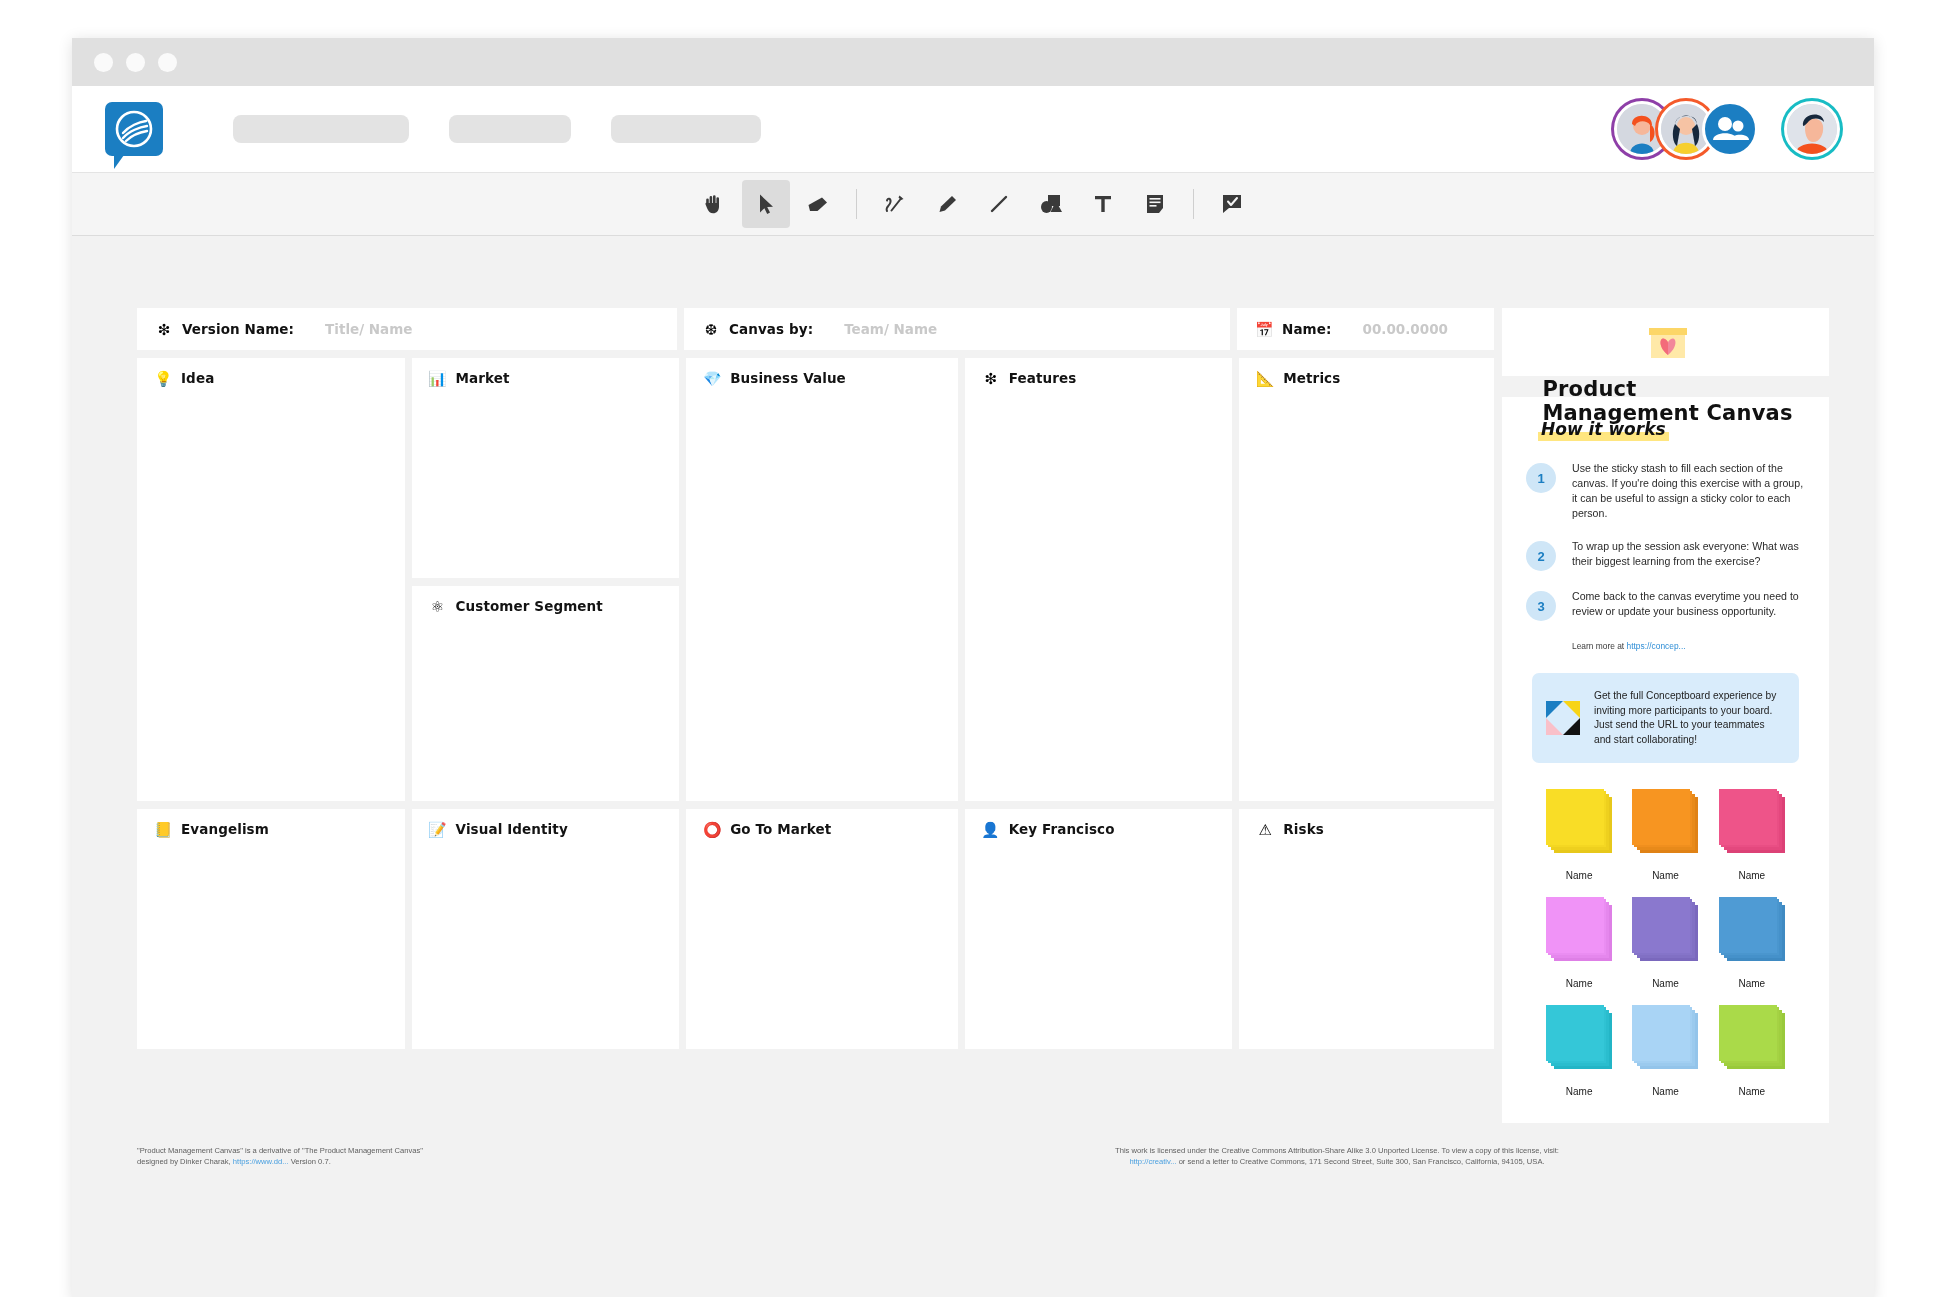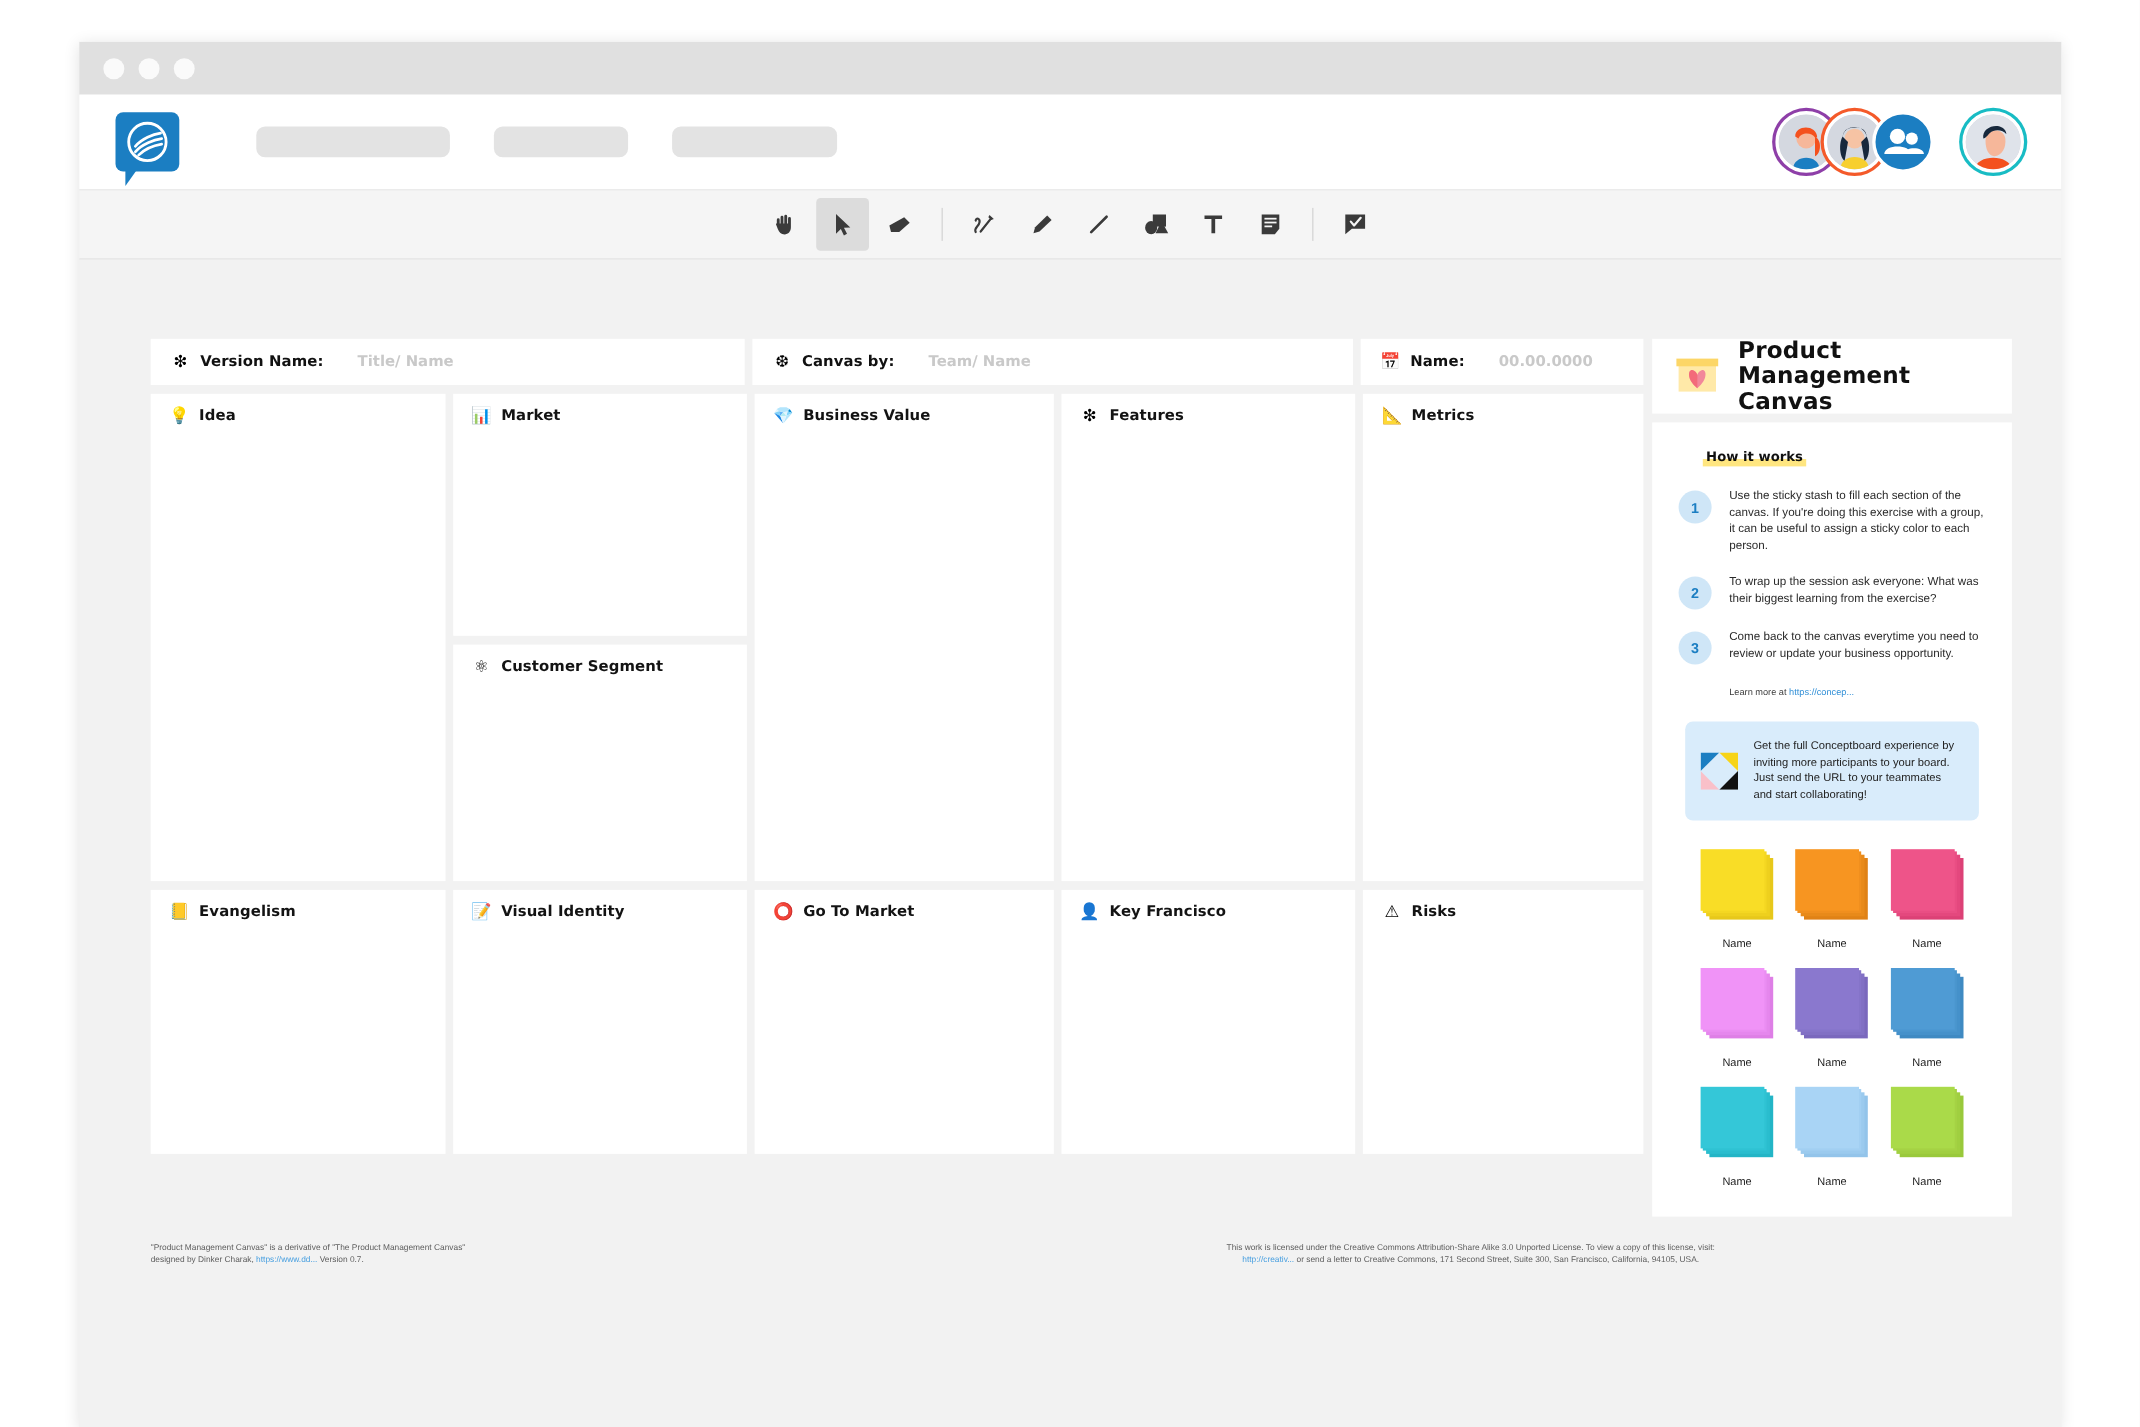--- a/index.html
+++ b/index.html
@@ -165,42 +165,44 @@
   .side {
     float: right;
     width: 327px;
   }
   .side-card { background: #fff; }
   .side-title-card {
     display: flex; align-items: center;
     gap: 14px;
     padding: 16px 14px 16px 18px;
     height: 68px;
-    margin-bottom: 8px;
+    margin-bottom: 21px;
+    flex-direction: column;
   }
   .side-title {
     font-family: "DejaVu Sans", sans-serif;
     font-weight: bold;
     font-size: 21px;
     line-height: 1.12;
     color: #111;
     letter-spacing: .2px;
   }
   .gift { width: 46px; height: 40px; position: relative; flex: 0 0 auto; }
 
   .side-body { padding: 22px 24px 26px 24px; }
   .hiw {
     font-family: "DejaVu Sans", sans-serif;
     font-weight: bold;
-    font-size: 12px;
+    font-size: 17px;
     color: #111;
     display: inline-block;
     background: linear-gradient(to top, #ffe680 0 42%, transparent 42% 100%);
     padding: 0 3px 2px 3px;
-    margin-left: 22px;
+    margin-left: 12px;
+    font-style: italic;
   }
   .steps { margin-top: 20px; display: flex; flex-direction: column; gap: 18px; }
   .step { display: flex; gap: 16px; align-items: flex-start; }
   .step-num {
     flex: 0 0 auto;
     width: 30px; height: 30px; border-radius: 50%;
     background: #cfe6f7;
     color: #1b7ec2;
     font-weight: bold;
     font-size: 13px;

